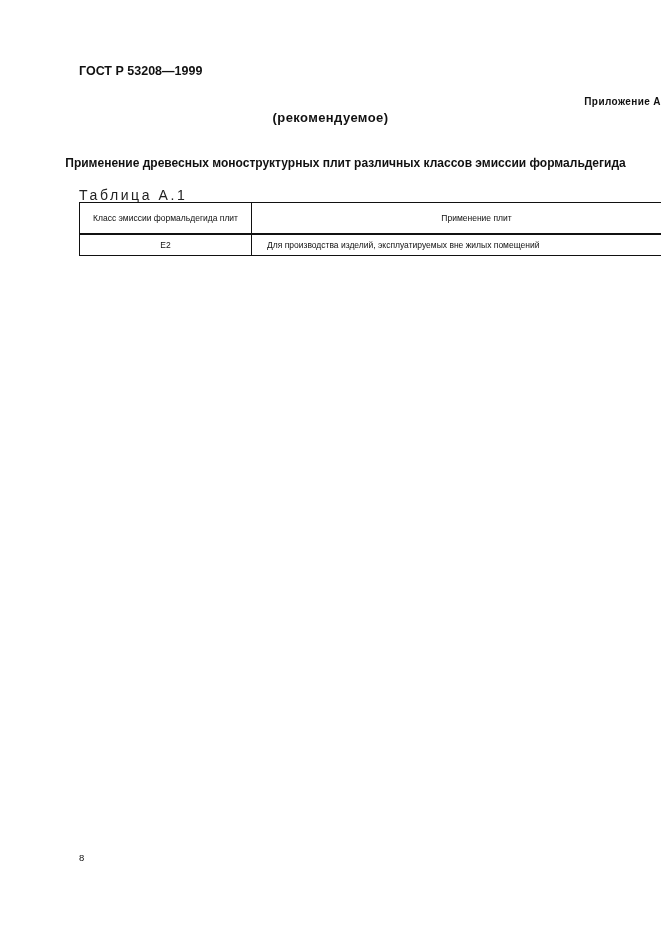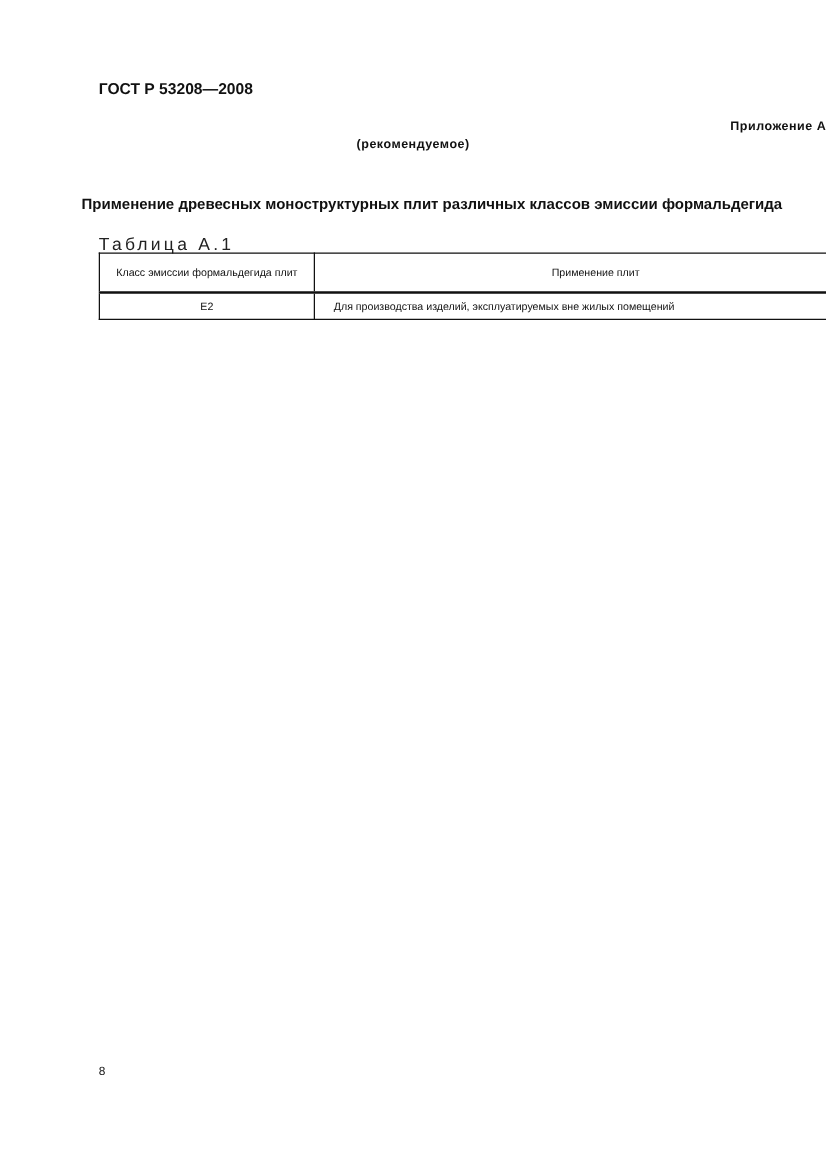--- a/index.html
+++ b/index.html
@@ -2,41 +2,41 @@
 <html><head>
   <meta charset="utf-8">
   <style>
     html, body { margin: 0; padding: 0; background: #ffffff; }
     body { width: 661px; height: 936px; position: relative; overflow: hidden;
       font-family: "Liberation Sans", "DejaVu Sans", sans-serif; color: #111; }
     .doc-code { position: absolute; left: 79px; top: 64px; font-size: 12.5px; font-weight: bold; }
     .annex-title { position: absolute; left: 0; width: 661px; top: 96px; text-align: right;
       font-size: 10px; font-weight: bold; letter-spacing: 0.4px; }
     .annex-sub { position: absolute; left: 0; width: 661px; top: 110px; text-align: center;
-      font-size: 10px; font-weight: bold; letter-spacing: 0.4px; }
+      font-size: 13px; font-weight: bold; letter-spacing: 0.4px; }
     .main-title { position: absolute; left: 0; width: 691px; top: 156px; text-align: center;
       font-size: 12px; font-weight: bold; }
     .table-caption { position: absolute; left: 79px; top: 187px; font-size: 14px; letter-spacing: 2.6px; color: #222; }
     table.grid { position: absolute; left: 79px; top: 202px; width: 623px; border-collapse: collapse;
       font-size: 8.5px; }
     table.grid td, table.grid th { border: 1px solid #111; padding: 0; }
     table.grid th { font-weight: normal; height: 30px; border-bottom: 2px solid #111; }
     .col1 { width: 171px; text-align: center; }
     .col2 { text-align: center; margin-top: 40px; }
     td.r1 { height: 31px; vertical-align: top; padding-top: 4px !important; }
     td.r1c2 { text-align: left; line-height: 12px; padding: 3px 3px 3px 3px !important; vertical-align: top; }
     td.r2 { height: 20px; }
     td.r2c2 { text-align: left; padding-left: 3px !important; }
     .indent { display: inline-block; width: 12px; }
     .page-num { position: absolute; left: 79px; top: 852px; font-size: 9.5px; }
   </style>
 </head>
 <body>
 
-<div class="doc-code">ГОСТ Р 53208—2008</div>
+<div class="doc-code">ГОСТ Р 53208—1999</div>
 
 <div class="annex-title">Приложение А</div>
 <div class="annex-sub">(рекомендуемое)</div>
 
 <div class="main-title">Применение древесных моноструктурных плит различных классов эмиссии формальдегида</div>
 
 <div class="table-caption">Таблица А.1</div>
 
 <table class="grid">
   <thead>

